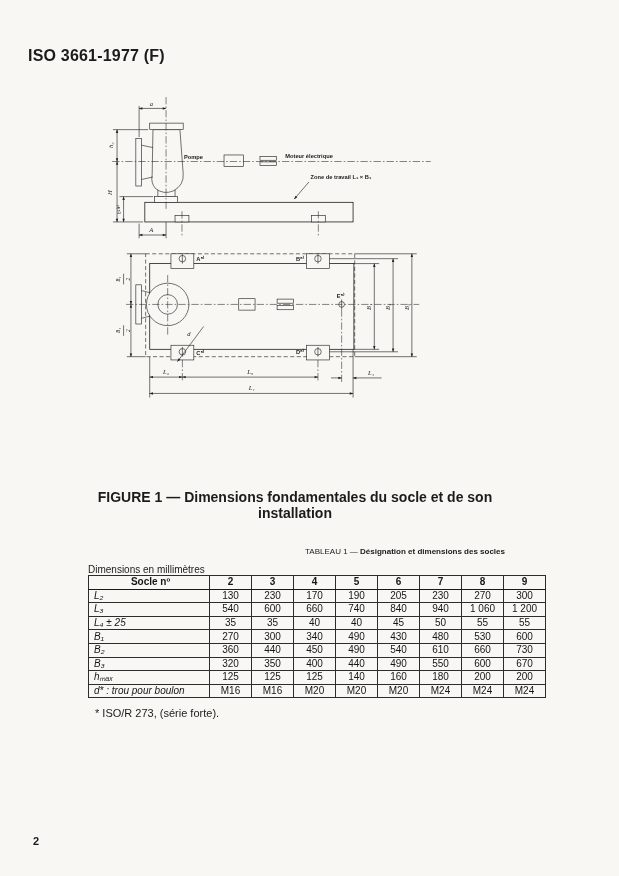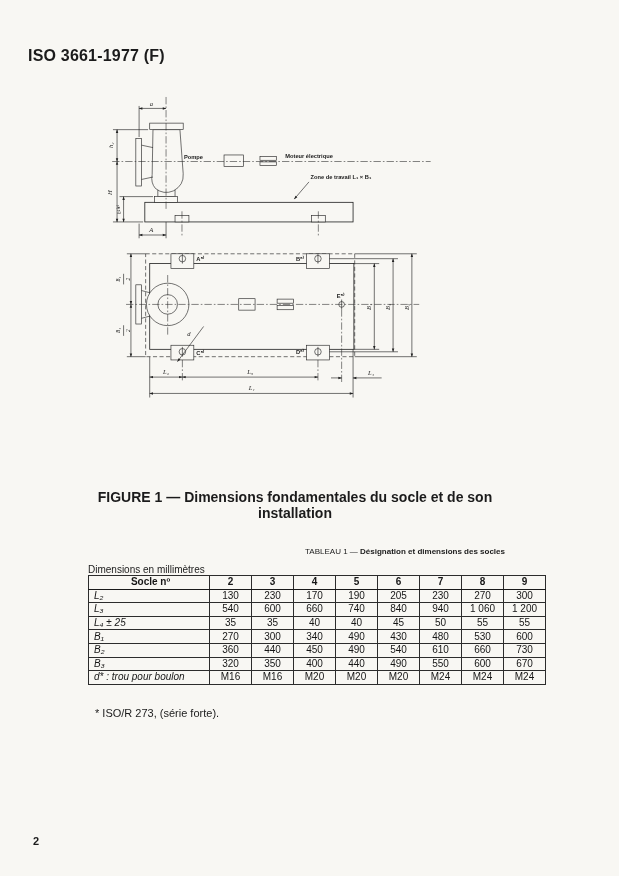--- a/index.html
+++ b/index.html
@@ -303,20 +303,31 @@
           <td class="val">320</td>
           <td class="val">350</td>
           <td class="val">400</td>
           <td class="val">440</td>
           <td class="val">490</td>
           <td class="val">550</td>
           <td class="val">600</td>
           <td class="val">670</td>
         </tr>
         <tr>
+          <td class="rowlabel">hₘₐₓ</td>
+          <td class="val">125</td>
+          <td class="val">125</td>
+          <td class="val">125</td>
+          <td class="val">140</td>
+          <td class="val">160</td>
+          <td class="val">180</td>
+          <td class="val">200</td>
+          <td class="val">200</td>
+        </tr>
+        <tr>
           <td class="rowlabel">d* : trou pour boulon</td>
           <td class="val">M16</td>
           <td class="val">M16</td>
           <td class="val">M20</td>
           <td class="val">M20</td>
           <td class="val">M20</td>
           <td class="val">M24</td>
           <td class="val">M24</td>
           <td class="val">M24</td>
         </tr>

